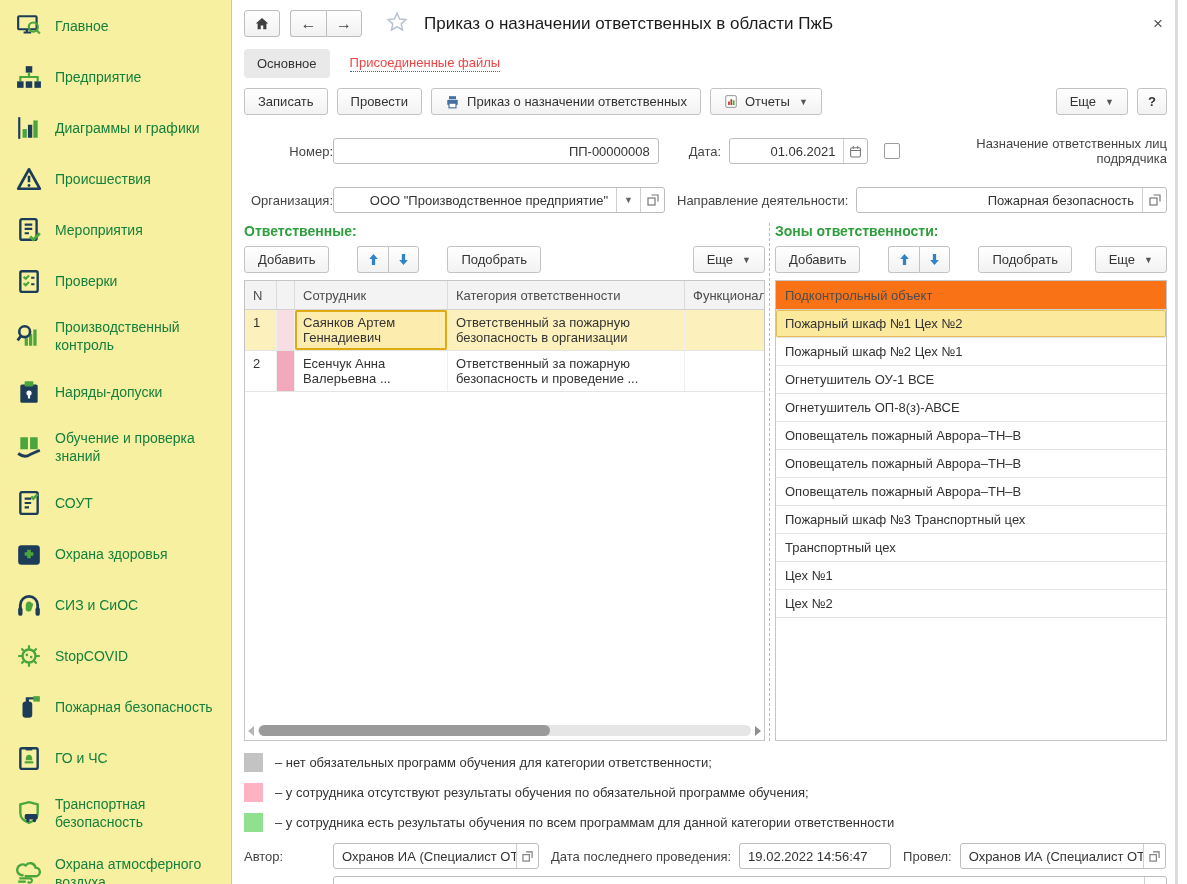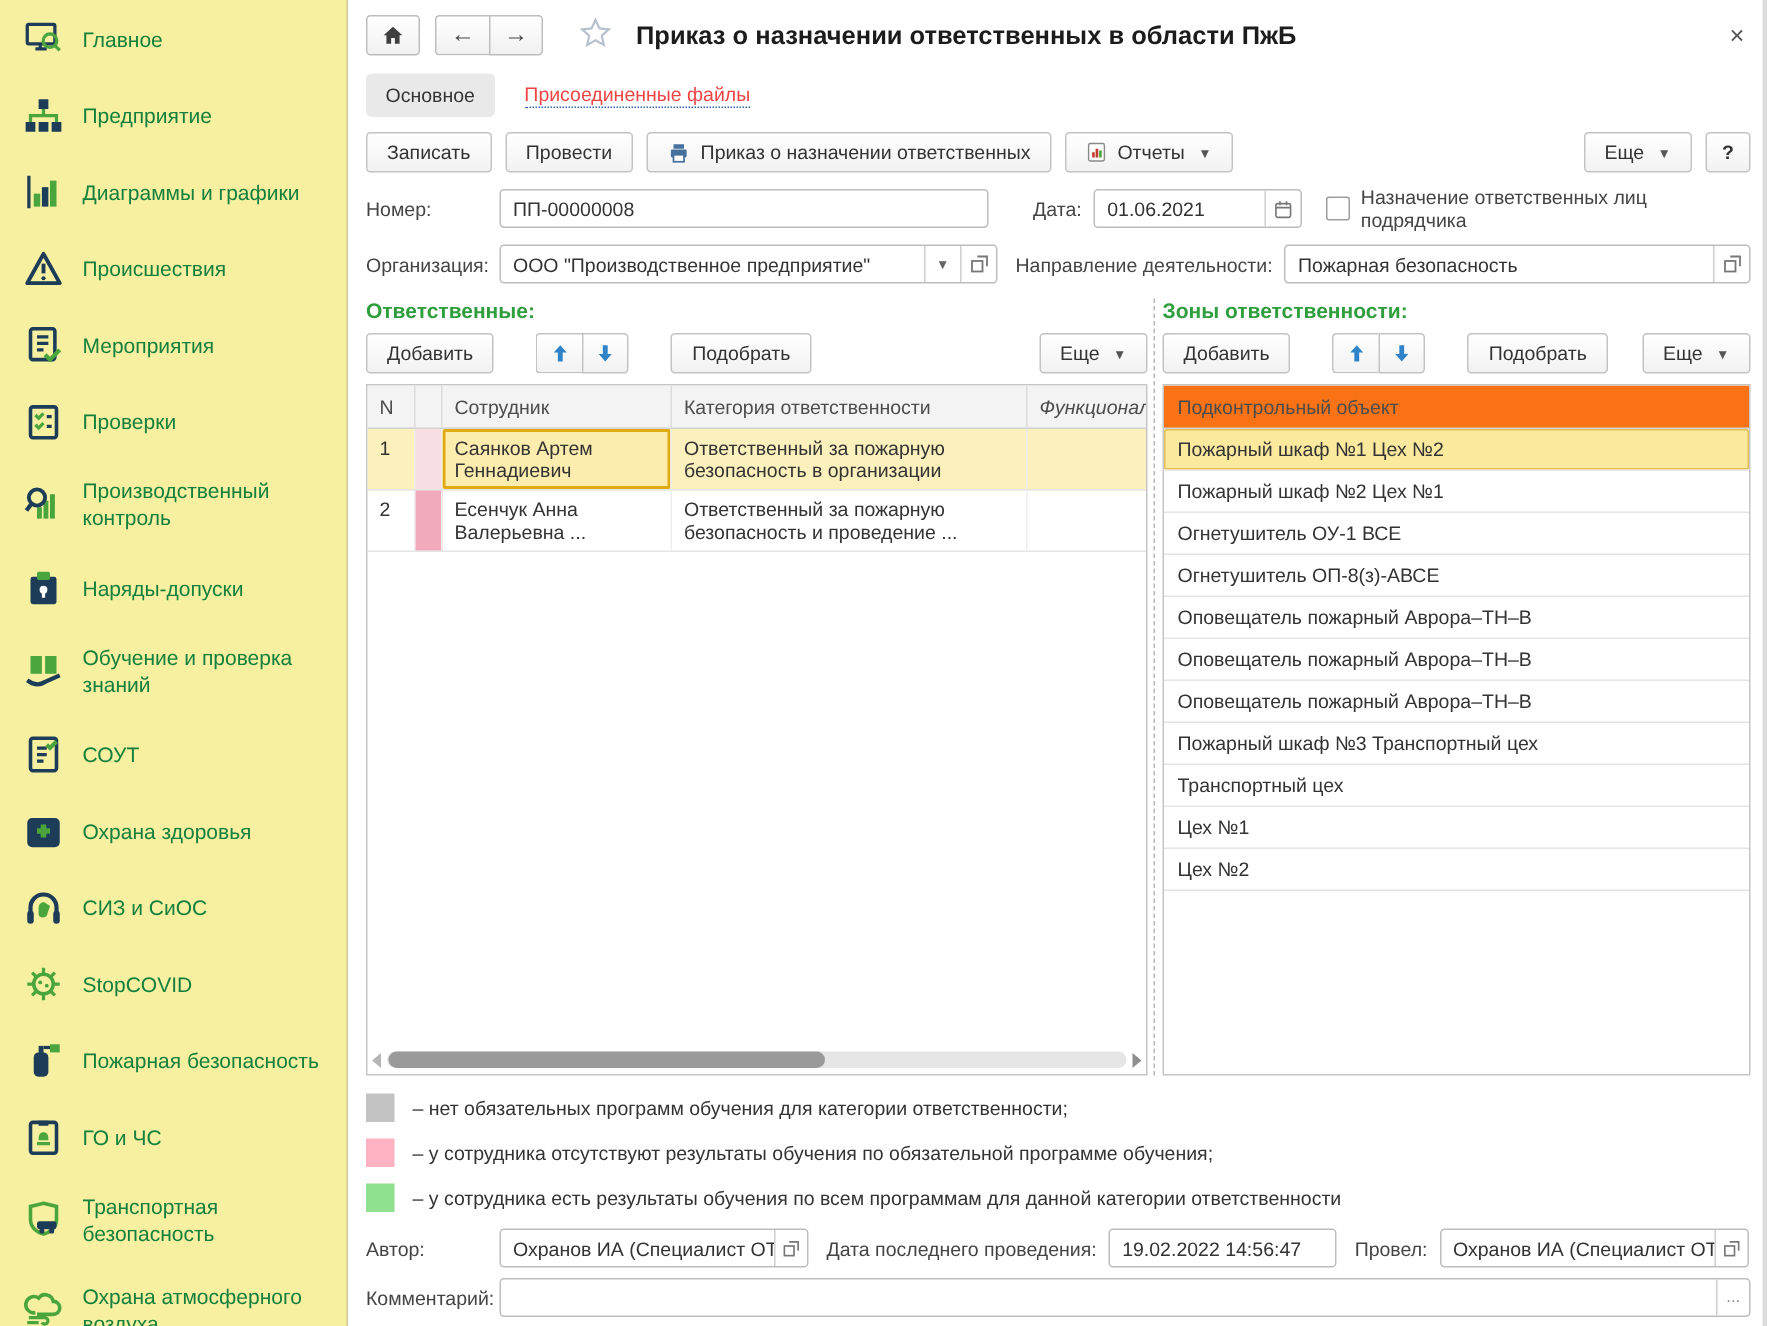--- a/index.html
+++ b/index.html
@@ -26,37 +26,37 @@
   .hdr { display:flex; align-items:center; gap:10px; }
   .sqbtn { height:27px; background:linear-gradient(#ffffff,#f1f1f1); border:1px solid #bdbdbd; border-radius:3px;
            display:flex; align-items:center; justify-content:center; cursor:pointer; }
   .home { width:36px; }
   .navgrp { display:flex; }
   .navgrp .sqbtn { width:36px; border-radius:0; }
   .navgrp .sqbtn:first-child { border-radius:3px 0 0 3px; border-right:none; }
   .navgrp .sqbtn:last-child { border-radius:0 3px 3px 0; }
   .arrow-glyph { font-size:16px; color:#444; font-weight:bold; line-height:1; }
   .star { margin-left:14px; }
-  .title { font-size:17px; font-weight:bold; color:#1c1c1c; margin-left:6px; white-space:nowrap;text-align:center; }
+  .title { font-size:17px; font-weight:normal; color:#1c1c1c; margin-left:6px; white-space:nowrap;text-align:center; }
   .close-x { margin-left:auto; font-size:17px; color:#555; cursor:pointer; padding:0 4px; line-height:1; }
   
   .tabs { display:flex; align-items:center; margin-top:12px; gap:20px; }
   .tab-chip { background:#e9e9e9; border-radius:4px; padding:7px 13px; color:#333; cursor:pointer; }
   .tab-link { color:#ef4444; border-bottom:1px dotted #3566b5; cursor:pointer; padding-bottom:1px; }
   
   .cmdbar { display:flex; align-items:center; gap:9px; margin-top:10px; }
   .btn { height:27px; display:inline-flex; align-items:center; gap:7px; padding:0 13px;
          background:linear-gradient(#ffffff,#f2f2f2); border:1px solid #c3c3c3; border-radius:3px;
          color:#333; cursor:pointer; white-space:nowrap; font-size:13px; }
   .btn-yellow { background:linear-gradient(#ffe263,#fdd22e); border:1px solid #d3ab16; font-weight:bold; color:#1d1d1d; }
   .caret { font-size:9px; color:#555; margin-left:2px; }
   .qbtn { width:30px; justify-content:center; padding:0; }
   .spacer { flex:1; }
   
-  .frow { display:flex; align-items:center; margin-top:9px; }
+  .frow { display:flex; align-items:center; margin-top:21px;text-align:right; }
   .flabel { color:#444; }
   .lbl-w { width:89px; min-width:89px; }
   .box { height:26px; border:1px solid #bdbdbd; border-radius:3px; background:#fff;
          display:flex; align-items:center; overflow:hidden; }
   .box .txt { padding:0 8px; white-space:nowrap; overflow:hidden; flex:1; }
   .seg { width:24px; min-width:24px; height:100%; border-left:1px solid #cfcfcf;
          display:flex; align-items:center; justify-content:center; color:#666; cursor:pointer; }
   .chk { width:16px; height:16px; border:1px solid #9d9d9d; border-radius:2px; background:#fff; margin-right:7px; cursor:pointer; }
   
   .sections { display:flex; margin-top:10px; align-items:stretch; }
@@ -72,21 +72,21 @@
   
   .tbl { border:1px solid #c6c6c6; margin-top:7px; background:#fff; position:relative; height:461px; overflow:hidden; }
   .thead { display:flex; background:#f3f3f3; border-bottom:1px solid #d2d2d2; height:29px; align-items:center; color:#4c4c4c; }
   .thead > div { padding:0 8px; border-right:1px solid #dcdcdc; height:100%; display:flex; align-items:center; overflow:hidden; white-space:nowrap; }
   .trow { display:flex; border-bottom:1px solid #e4e4e4; }
   .trow > div { padding:5px 8px; border-right:1px solid #efefef; overflow:hidden; }
   .c-n { width:32px; min-width:32px; }
   .c-ind { width:18px; min-width:18px; padding:0 !important; }
   .c-emp { width:153px; min-width:153px; }
   .c-cat { width:237px; min-width:237px; }
-  .c-fun { flex:1; border-right:none !important;font-style:italic; }
+  .c-fun { flex:1; border-right:none !important; }
   .row-sel { background:#fcf1bd; }
   .ind-lightpink { background:#f8dee2; }
   .ind-pink { background:#f2a9bc; }
   .cell-active { box-shadow: inset 0 0 0 2px #e0ab12; background:#fcecae; border-radius:2px; }
   .hsb { position:absolute; left:3px; right:3px; bottom:3px; height:13px; display:flex; align-items:center; gap:4px; }
   .hsb .a { width:0; height:0; border-top:5px solid transparent; border-bottom:5px solid transparent; }
   .hsb .al { border-right:6px solid #b5b5b5; }
   .hsb .ar { border-left:6px solid #8f8f8f; }
   .hsb .track { flex:1; height:11px; background:#e6e6e6; border-radius:6px; position:relative; }
   .hsb .thumb { position:absolute; left:1px; top:0; height:11px; width:59%; background:#9a9a9a; border-radius:6px; cursor:grab; }

